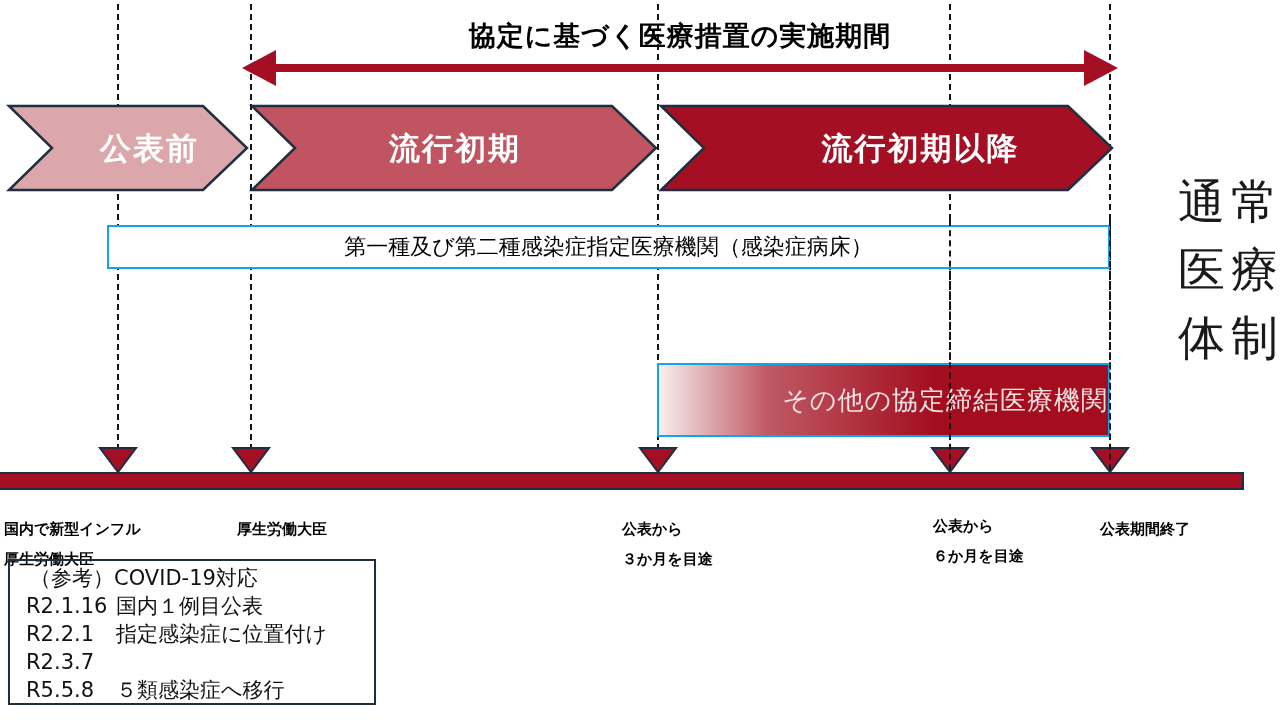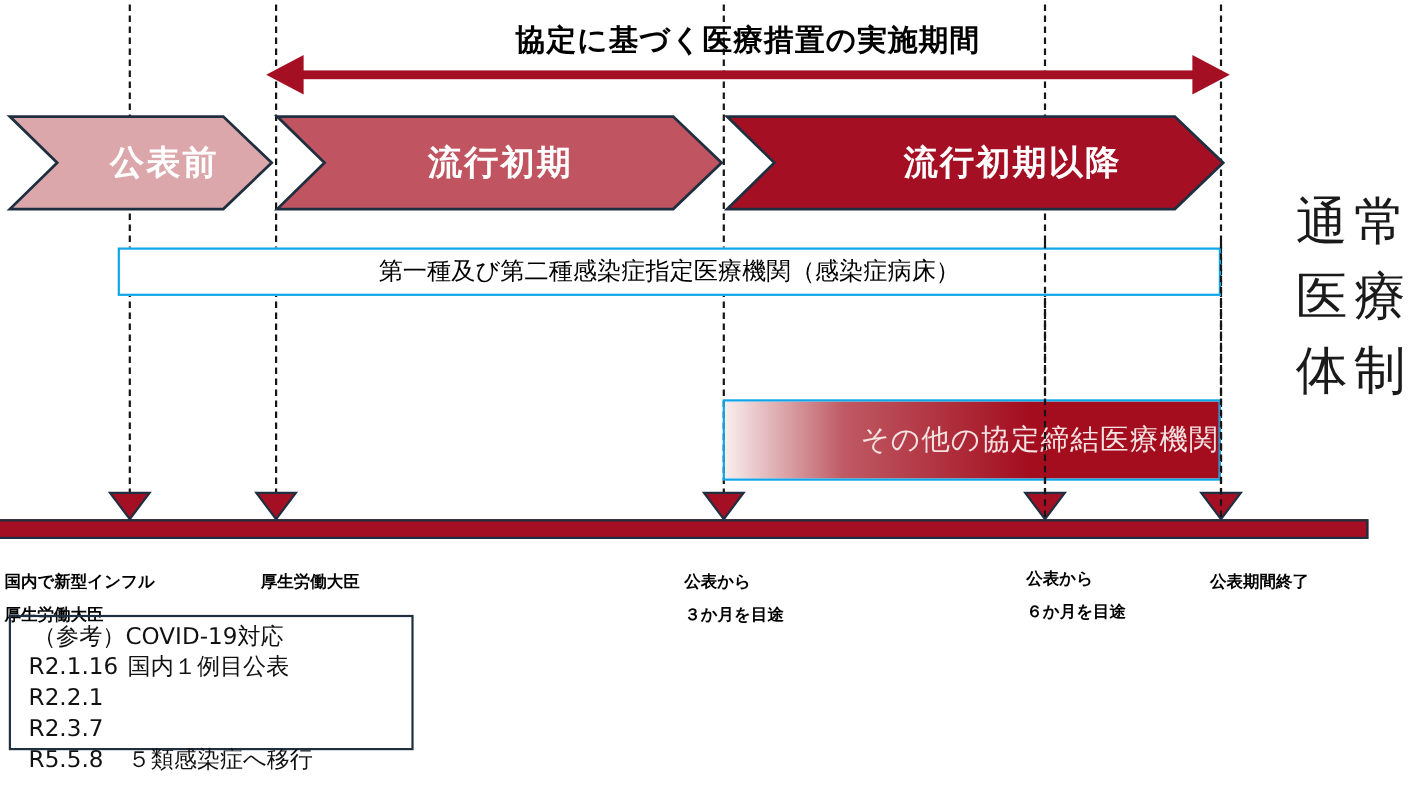--- a/index.html
+++ b/index.html
@@ -37,21 +37,21 @@
   .bar-others{left:657px;top:363px;width:453px;height:74px;
     background:linear-gradient(90deg,#f8efee 0%,#bf5a64 24%,#a30d1e 62%,#a30d1e 100%);align-items:flex-end;}
   .bar-others .t{font-size:26px;color:#f5e2e2;letter-spacing:1px;line-height:30px;}
   .bar-others .s{font-size:19px;color:#f0dada;line-height:26px;}
   
   .timeline-bar{position:absolute;left:-2px;top:472px;width:1242px;height:14px;background:#a50f23;
     border:2px solid #1f2f40;box-sizing:content-box;z-index:2;}
   .marker-svg{position:absolute;left:0;top:446px;z-index:5;}
   .milestone{position:absolute;top:490px;font-size:15px;font-weight:bold;line-height:30px;z-index:3;white-space:nowrap;margin-top:24px;}
   
-  .ref-box{position:absolute;left:8px;top:559px;width:368px;height:123px;border:2px solid #1f2f40;
+  .ref-box{position:absolute;left:8px;top:559px;width:368px;height:146px;border:2px solid #1f2f40;
     box-sizing:border-box;padding:3px 0 0 16px;z-index:3;font-size:21px;line-height:28px;color:#111;}
   .ref-title{padding-left:4px;}
   .ref-row{display:flex;}
   .ref-date{width:90px;flex:0 0 90px;}
   .ref-text{flex:1;}
 </style>
 </head>
 <body>
 
 <div class="stage">
@@ -122,20 +122,21 @@
   </div>
 
   <div class="ref-box">
     <div class="ref-title">（参考）COVID-19対応</div>
     <div class="ref-row">
       <span class="ref-date">R2.1.16</span>
       <span class="ref-text">国内１例目公表</span>
     </div>
     <div class="ref-row">
       <span class="ref-date">R2.2.1</span>
+      <span class="ref-text">指定感染症に位置付け</span>
     </div>
     <div class="ref-row">
       <span class="ref-date">R2.3.7</span>
     </div>
     <div class="ref-row">
       <span class="ref-date">R5.5.8</span>
       <span class="ref-text">５類感染症へ移行</span>
     </div>
   </div>
 

